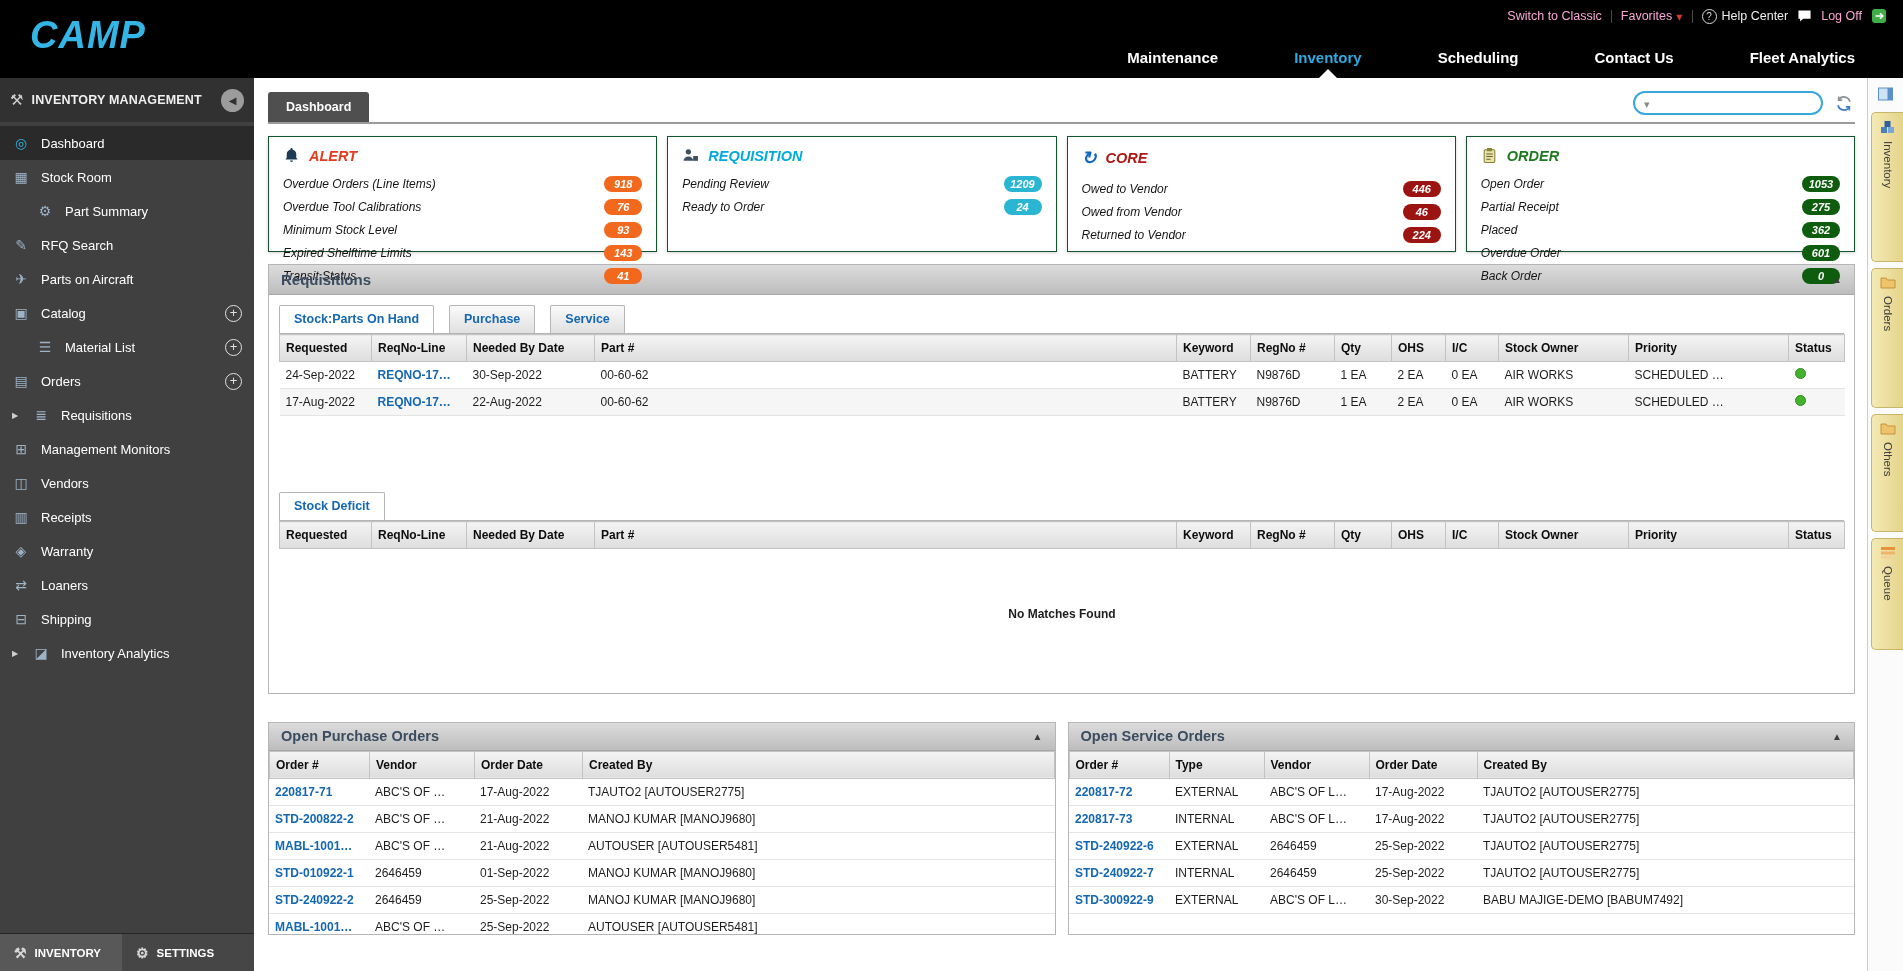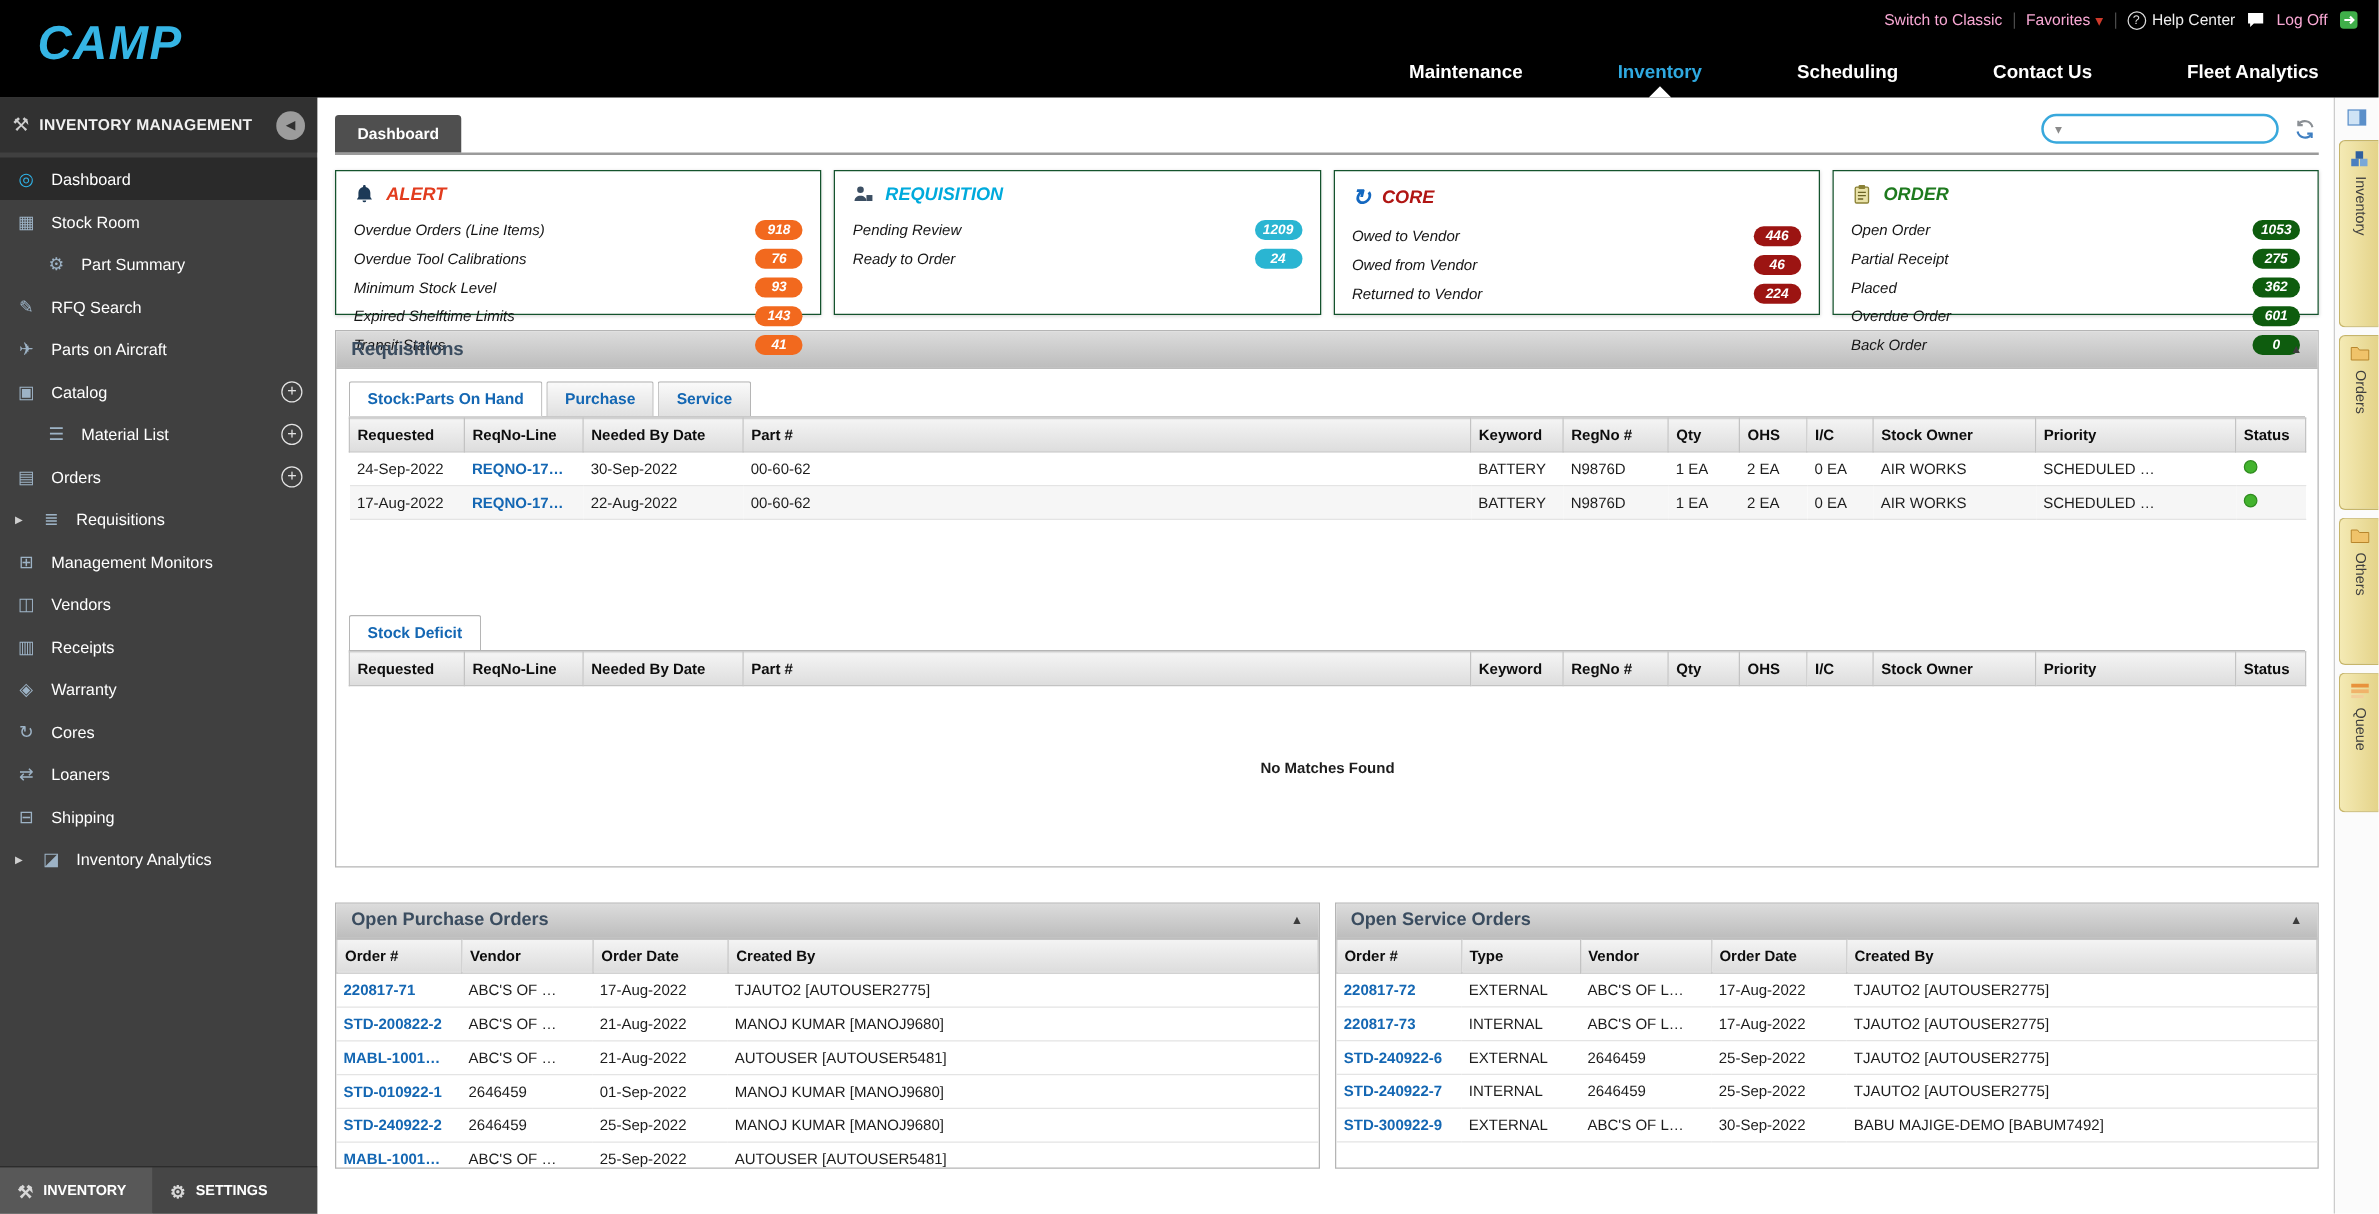--- a/index.html
+++ b/index.html
@@ -91,21 +91,21 @@
 
   
   .panel { border:1px solid #b5b5b5; margin-top:12px; background:#fff; }
   .panel-head { height:30px; background:linear-gradient(#dcdcdc,#bdbdbd); border-bottom:1px solid #a6a6a6;
                 display:flex; align-items:center; padding:0 12px; cursor:pointer; }
   .panel-title { font-size:15px; font-weight:bold; color:#3a4c5f; }
   .collapse-up { margin-left:auto; font-size:10px; color:#3c3c3c; cursor:pointer; }
   .collapse-up::before { content:"▲"; }
 
   .req-body { padding:10px 10px 14px; }
-  .tab-row { display:flex; gap:3px; border-bottom:1px solid #b5b5b5;text-align:right; }
+  .tab-row { display:flex; gap:15px; border-bottom:1px solid #b5b5b5;text-align:right; }
   .tab-row.second { margin-top:76px; }
   .sub-tab { font-size:12.5px; font-weight:bold; color:#1467b3; padding:6px 14px 7px;
              background:linear-gradient(#fafafa,#e0e0e0); border:1px solid #b5b5b5; border-bottom:none;
              border-radius:2px 2px 0 0; cursor:pointer; }
   .sub-tab.active { background:#fff; }
 
   .grid { width:100%; border-collapse:collapse; table-layout:fixed; }
   .grid th { background:linear-gradient(#f4f4f4,#ddd); border:1px solid #c3c3c3; font-size:12px; font-weight:bold;
              color:#0d0d0d; text-align:left; padding:6px; white-space:nowrap; overflow:hidden; cursor:pointer; }
   .grid td { font-size:12px; color:#1d1d1d; padding:6px; border-bottom:1px solid #e4e4e4;
@@ -238,24 +238,20 @@
         <span class="icon ic-vendors"></span>
         <span>Vendors</span>
       </div>
       <div class="side-item">
         <span class="icon ic-receipts"></span>
         <span>Receipts</span>
       </div>
       <div class="side-item">
         <span class="icon ic-warranty"></span>
         <span>Warranty</span>
-      </div>
-      <div class="side-item">
-        <span class="icon ic-cores2"></span>
-        <span>Cores</span>
       </div>
       <div class="side-item">
         <span class="icon ic-loaners"></span>
         <span>Loaners</span>
       </div>
       <div class="side-item">
         <span class="icon ic-shipping"></span>
         <span>Shipping</span>
       </div>
       <div class="side-item">

